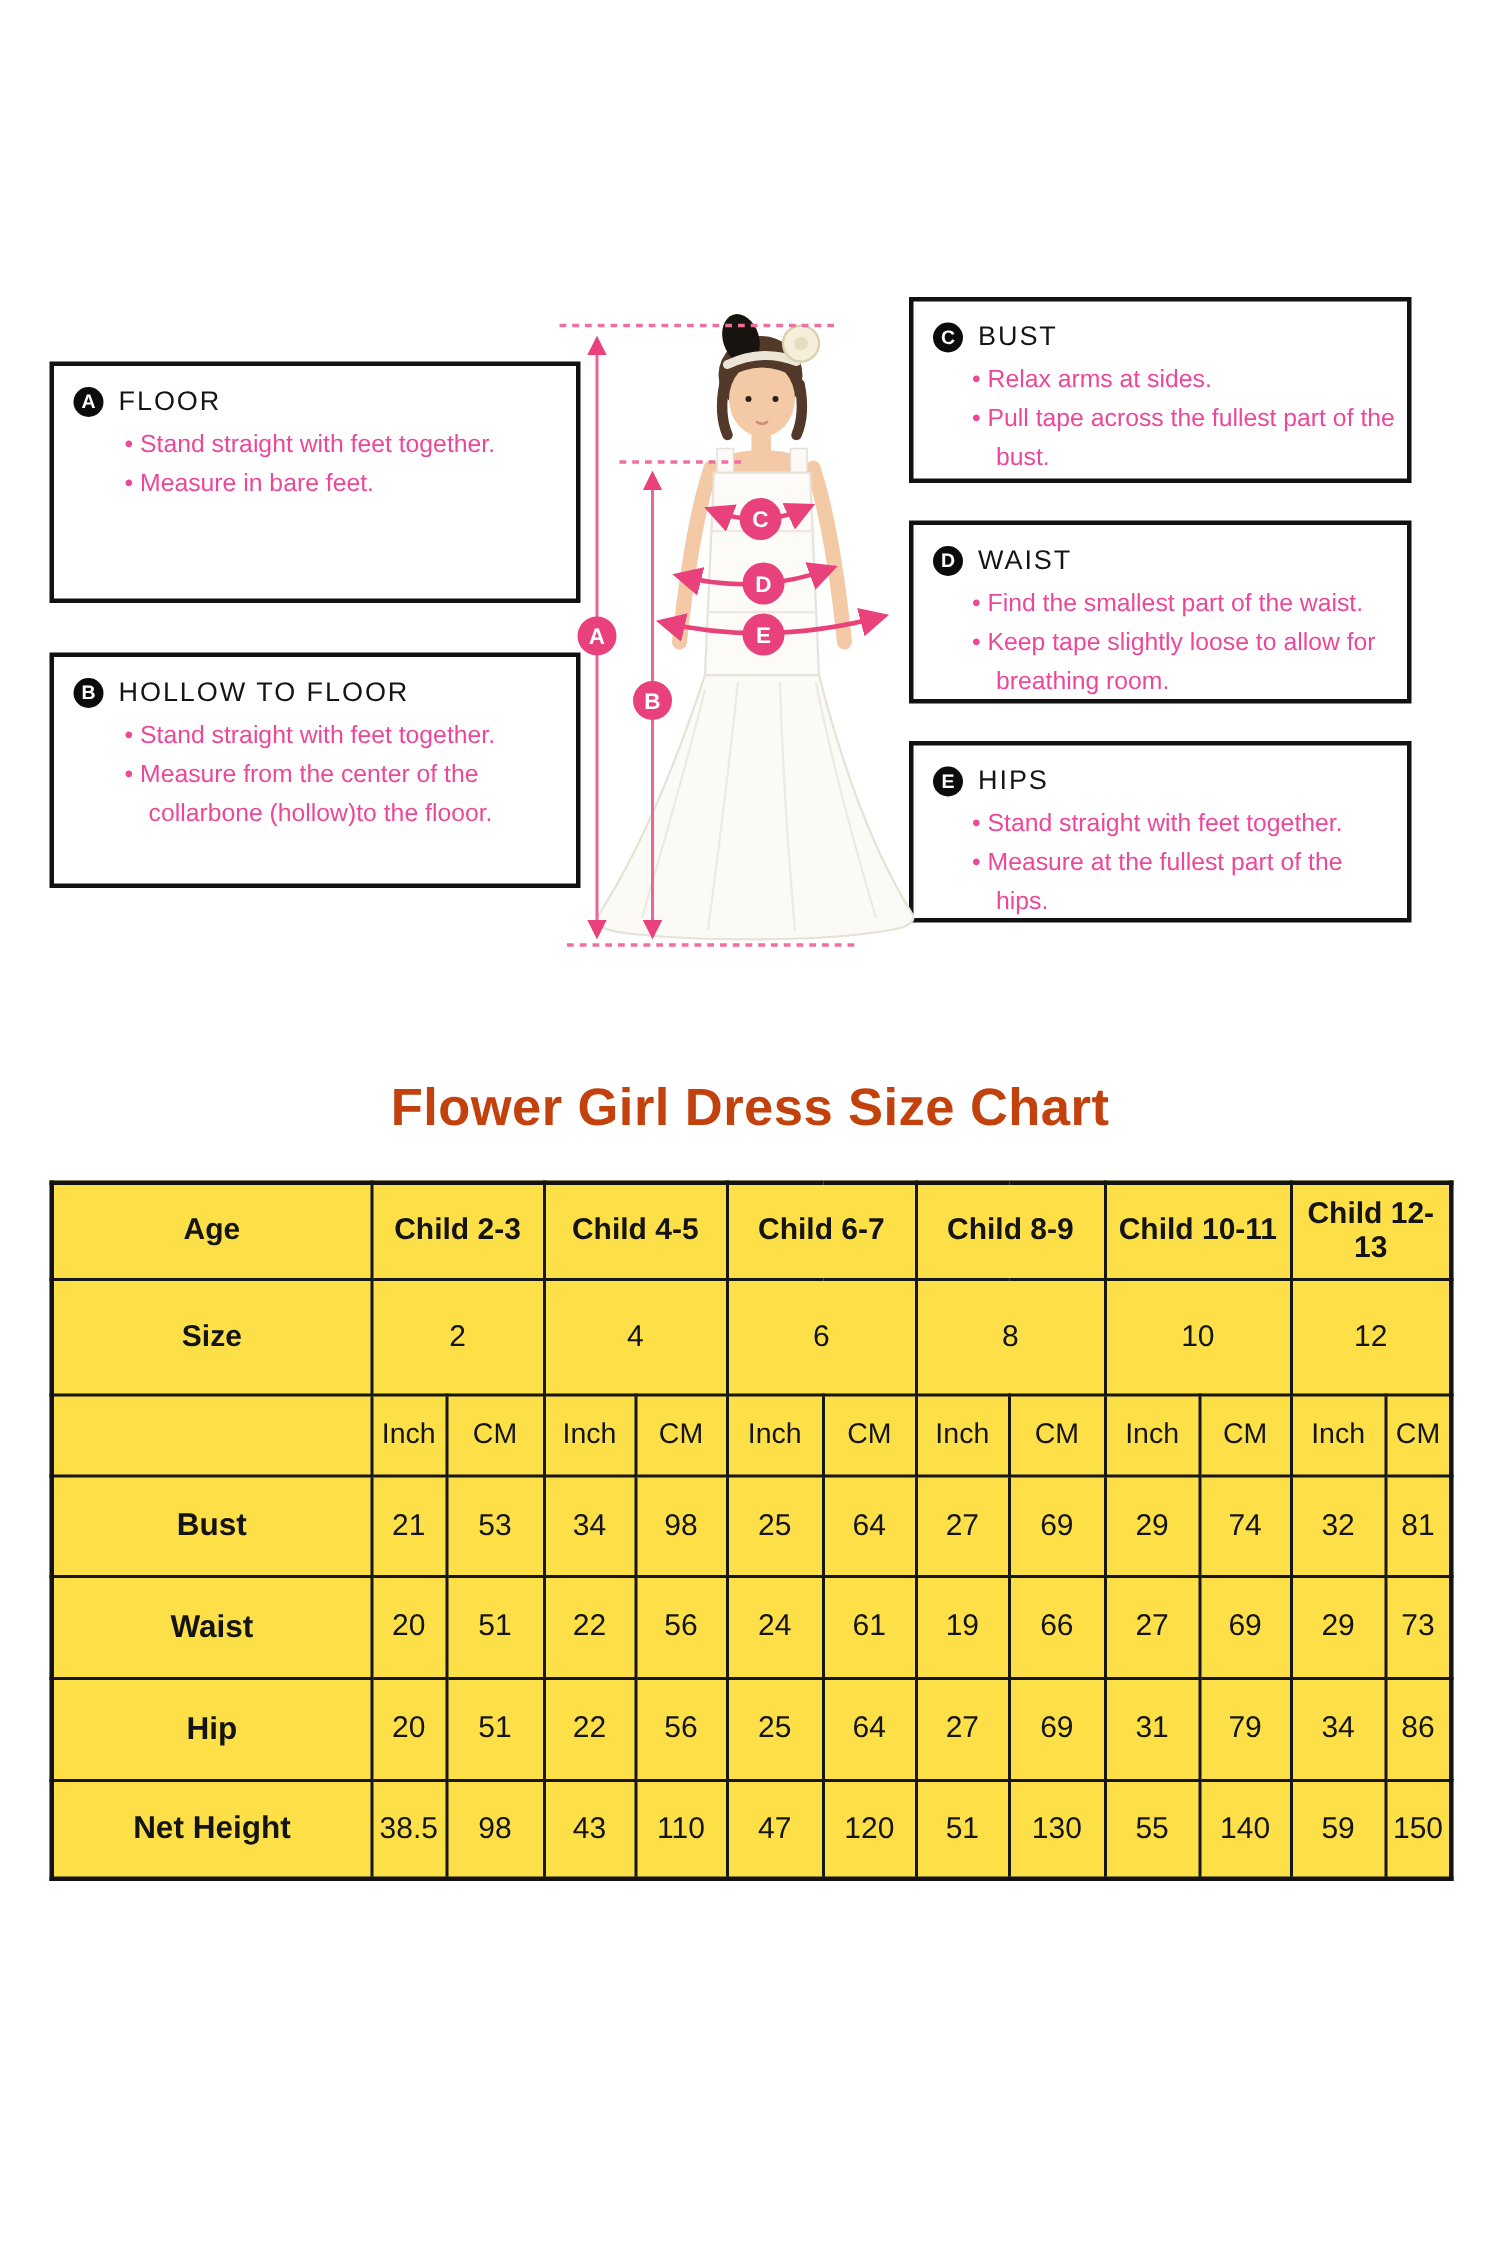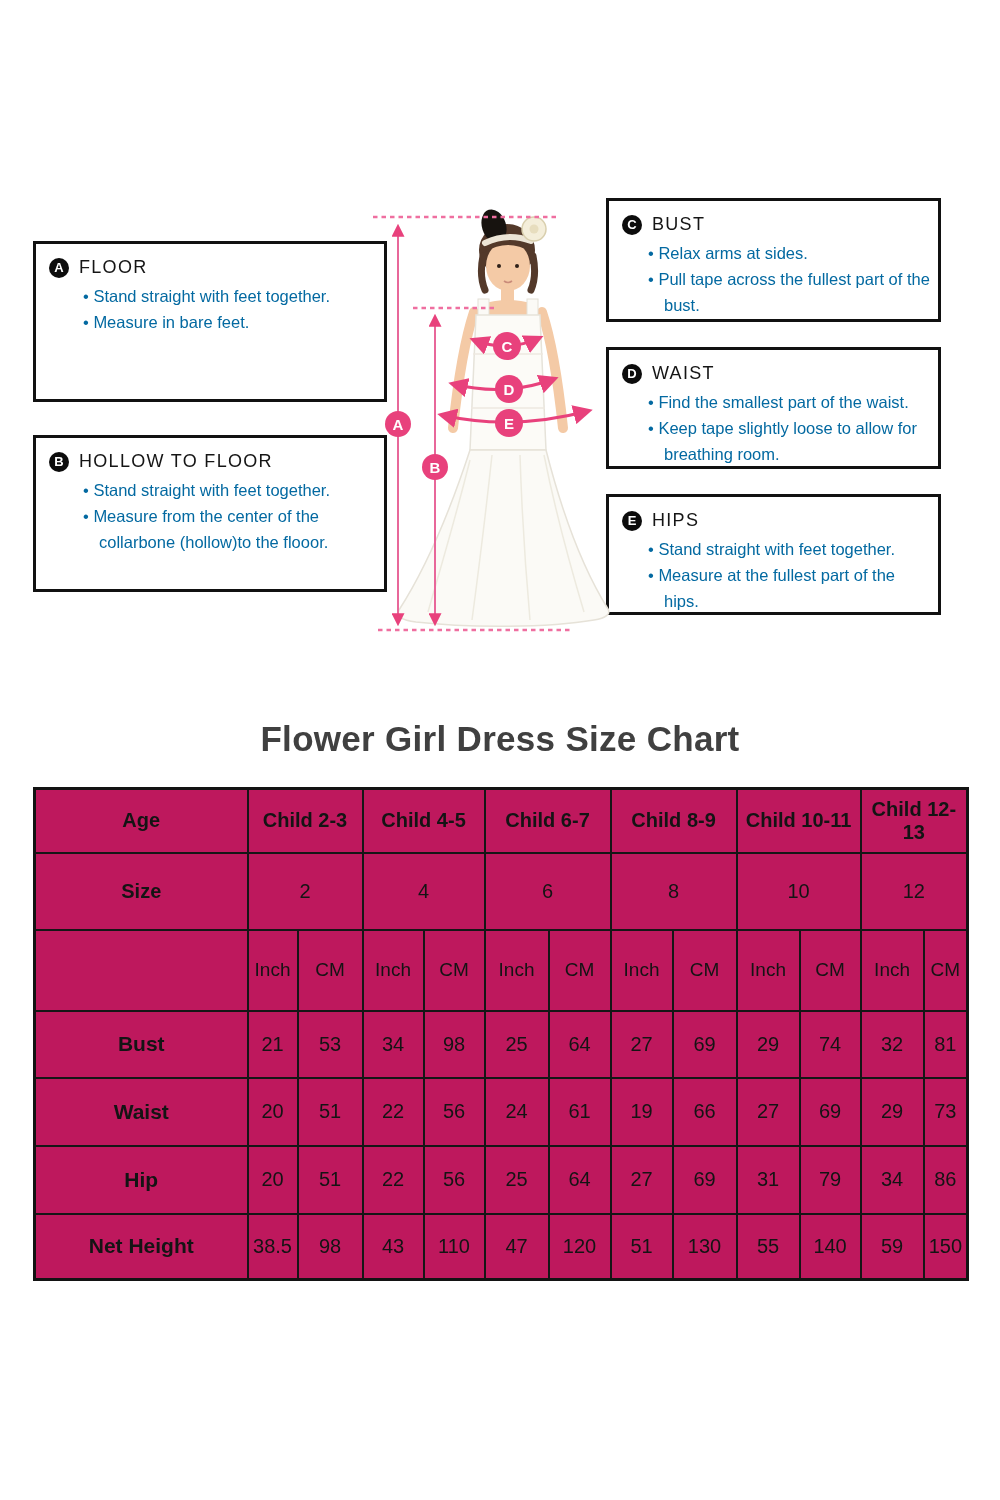--- a/index.html
+++ b/index.html
@@ -10,44 +10,44 @@
   
   .ibox { position:absolute; border:3px solid #111; background:#fff; box-sizing:border-box; }
   .ibox-head { display:flex; align-items:center; margin:13px 0 5px 13px; }
   .badge {
     flex:0 0 auto; width:20px; height:20px; border-radius:50%; background:#0c0c0c;
     color:#fff; font-size:13px; font-weight:bold; display:flex; align-items:center;
     justify-content:center; margin-right:10px;
   }
   .ibox-title { font-size:18px; letter-spacing:1.3px; color:#151515; }
   .bullets { margin:2px 0 0 0; padding:0; list-style:none; }
-  .bullets li { padding-left:16px; text-indent:-16px; font-size:16.5px; line-height:26px; color:#0369a1; }
+  .bullets li { padding-left:16px; text-indent:-16px; font-size:16.5px; line-height:26px; color:#ec4899; }
   .bullets li::before { content:"\2022\00a0"; }
   .left-box .bullets  { margin-left:47px; margin-right:8px; }
   .right-box .bullets { margin-left:39px; margin-right:6px; }
   #box-a { left:33px;  top:241px; width:354px; height:161px; }
   #box-b { left:33px;  top:435px; width:354px; height:157px; }
   #box-c { left:606px; top:198px; width:335px; height:124px; }
   #box-d { left:606px; top:347px; width:335px; height:122px; }
   #box-e { left:606px; top:494px; width:335px; height:121px; }
   
   #figure-svg { position:absolute; left:0; top:0; pointer-events:none; }
   .circle-letter {
     font-family:"Liberation Sans", sans-serif; font-size:15px; font-weight:bold;
     fill:#ffffff; text-anchor:middle;
   }
   
   .chart-title {
     position:absolute; left:0; top:719px; width:100%; text-align:center;
-    font-size:35px; font-weight:bold; letter-spacing:0.3px; color:#404040;
+    font-size:35px; font-weight:bold; letter-spacing:0.3px; color:#c2410c;
   }
   
   .size-table {
     position:absolute; left:33px; top:787px; border-collapse:collapse;
-    table-layout:fixed; width:933px; background:#be185d; border:3px solid #131313;
+    table-layout:fixed; width:933px; background:#fde047; border:3px solid #131313;
   }
   .size-table td {
     border:2px solid #161616; text-align:center; vertical-align:middle;
     padding:0; font-size:20px; color:#141414; overflow:hidden;
   }
   .size-table td.hd     { font-weight:bold; font-size:20px; }
   .size-table td.rowlbl { font-weight:bold; font-size:21px; }
   .size-table td.unit   { font-size:19px; }
   .size-table td.num    { font-size:20px; }
 </style>
@@ -200,21 +200,21 @@
     </tr>
     <tr style="height:77px">
       <td class="hd">Size</td>
       <td class="num" colspan="2">2</td>
       <td class="num" colspan="2">4</td>
       <td class="num" colspan="2">6</td>
       <td class="num" colspan="2">8</td>
       <td class="num" colspan="2">10</td>
       <td class="num" colspan="2">12</td>
     </tr>
-    <tr style="height:81px">
+    <tr style="height:54px">
       <td></td>
       <td class="unit">Inch</td>
       <td class="unit">CM</td>
       <td class="unit">Inch</td>
       <td class="unit">CM</td>
       <td class="unit">Inch</td>
       <td class="unit">CM</td>
       <td class="unit">Inch</td>
       <td class="unit">CM</td>
       <td class="unit">Inch</td>

